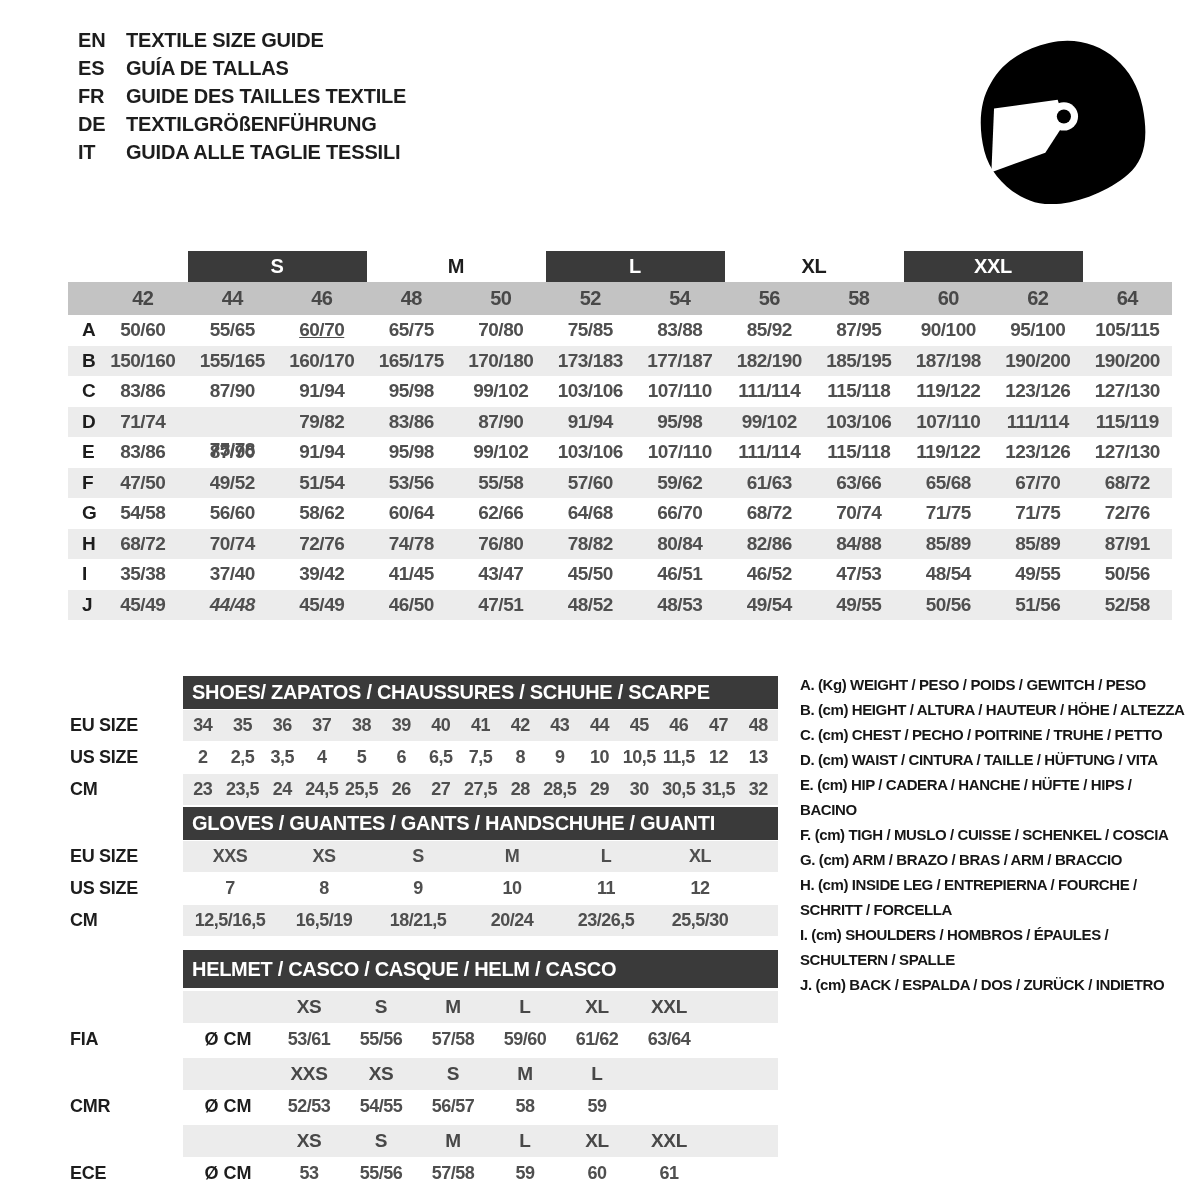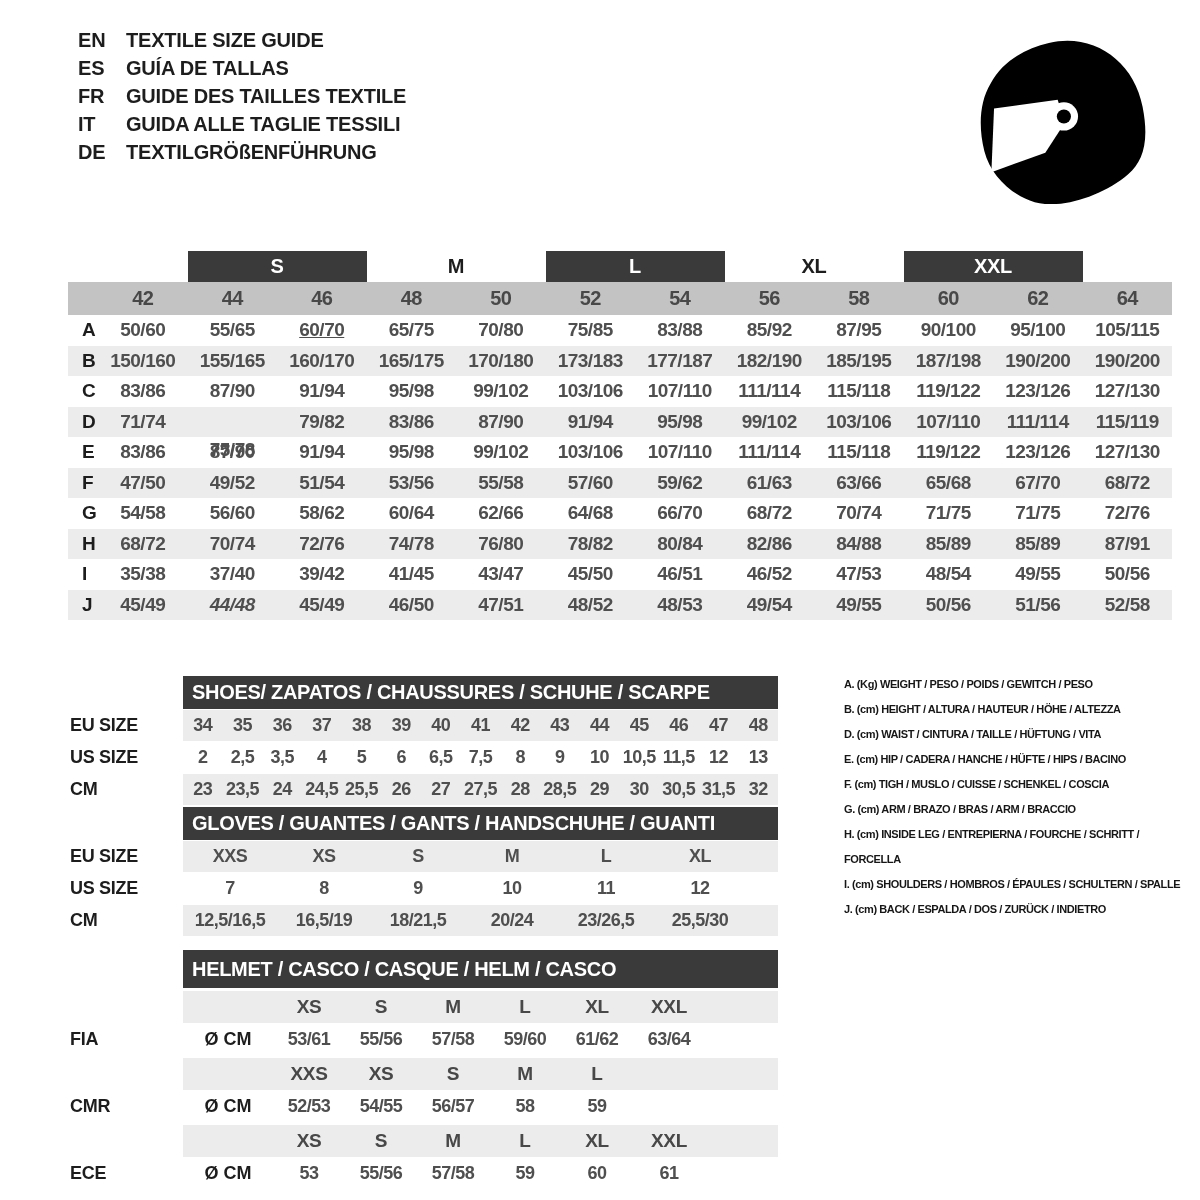--- a/index.html
+++ b/index.html
@@ -58,45 +58,45 @@
   .helm-row { display:flex; height:32px; }
   .helm-row.gap { margin-top:3px; }
   .helm-values { flex:1; display:grid; grid-template-columns:90px repeat(6, 72px) 1fr; }
   .helm-values.bg { background:#ececec; }
   .helm-size { text-align:center; font-weight:bold; font-size:19px; color:#484848; display:flex; align-items:center; justify-content:center; letter-spacing:-0.3px; }
   .helm-val { text-align:center; font-weight:bold; font-size:18px; color:#4f4f4f; display:flex; align-items:center; justify-content:center; letter-spacing:-0.5px; }
   .helm-unit { font-weight:bold; font-size:18px; color:#1d1d1d; display:flex; align-items:center; justify-content:center; }
 
   
   .legend { left:800px; top:672px; width:392px; }
-  .legend-item { font-weight:bold; font-size:11px; line-height:25px; letter-spacing:-0.4px; color:#161616;margin-left:44px; }
+  .legend-item { font-weight:bold; font-size:15px; line-height:25px; letter-spacing:-0.4px; color:#161616; }
 </style>
 </head>
 <body>
 
 <div class="lang-header abs" id="lang-header">
     <div class="lang-row">
       <span class="lang-code">EN</span>
       <span class="lang-title">TEXTILE SIZE GUIDE</span>
     </div>
     <div class="lang-row">
       <span class="lang-code">ES</span>
       <span class="lang-title">GUÍA DE TALLAS</span>
     </div>
     <div class="lang-row">
       <span class="lang-code">FR</span>
       <span class="lang-title">GUIDE DES TAILLES TEXTILE</span>
     </div>
     <div class="lang-row">
+      <span class="lang-code">DE</span>
+      <span class="lang-title">TEXTILGRÖßENFÜHRUNG</span>
+    </div>
+    <div class="lang-row">
       <span class="lang-code">IT</span>
       <span class="lang-title">GUIDA ALLE TAGLIE TESSILI</span>
-    </div>
-    <div class="lang-row">
-      <span class="lang-code">DE</span>
-      <span class="lang-title">TEXTILGRÖßENFÜHRUNG</span>
     </div>
   </div>
 
 <div class="helmet-badge abs">
   <svg viewBox="0 0 100 95" xmlns="http://www.w3.org/2000/svg" aria-hidden="true">
     <path d="M42 4 C67 -2 90 14 95 40 C99 60 95 71 87 78 C72 91 48 98 34 94 C21 90 9 79 5.5 65 C2 51 3 37 9 27 C16 14 29 7 42 4 Z" fill="#000000"></path>
     <polygon points="11,41 47,36 51,49 40,66 9.5,77" fill="#ffffff"></polygon>
     <circle cx="50.5" cy="45.5" r="8" fill="#ffffff"></circle>
     <circle cx="50.5" cy="45.5" r="4" fill="#000000"></circle>
   </svg>
@@ -457,20 +457,21 @@
           <div class="helm-val">60</div>
           <div class="helm-val">61</div>
         </div>
       </div>
     </div>
 </div>
 
 <div class="legend abs" id="legend">
     <div class="legend-item">A. (Kg) WEIGHT / PESO / POIDS / GEWITCH / PESO</div>
     <div class="legend-item">B. (cm) HEIGHT / ALTURA / HAUTEUR / HÖHE / ALTEZZA</div>
+    <div class="legend-item">C. (cm) CHEST / PECHO / POITRINE / TRUHE / PETTO</div>
     <div class="legend-item">D. (cm) WAIST / CINTURA / TAILLE / HÜFTUNG / VITA</div>
     <div class="legend-item">E. (cm) HIP / CADERA / HANCHE / HÜFTE / HIPS / BACINO</div>
     <div class="legend-item">F. (cm) TIGH / MUSLO / CUISSE / SCHENKEL / COSCIA</div>
     <div class="legend-item">G. (cm) ARM / BRAZO / BRAS / ARM / BRACCIO</div>
     <div class="legend-item">H. (cm) INSIDE LEG / ENTREPIERNA / FOURCHE / SCHRITT / FORCELLA</div>
     <div class="legend-item">I. (cm) SHOULDERS / HOMBROS / ÉPAULES / SCHULTERN / SPALLE</div>
     <div class="legend-item">J. (cm) BACK / ESPALDA / DOS / ZURÜCK / INDIETRO</div>
   </div>
 
 </body></html>

